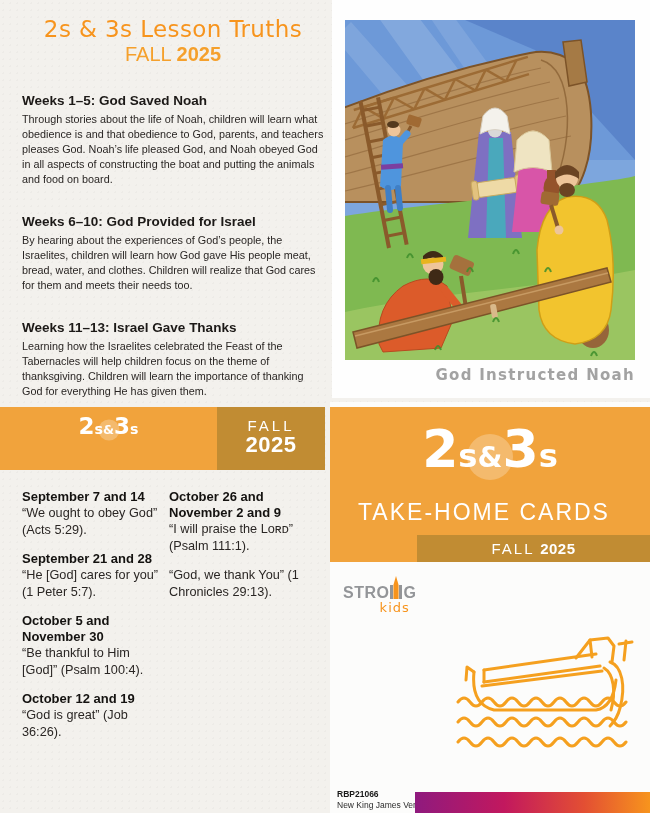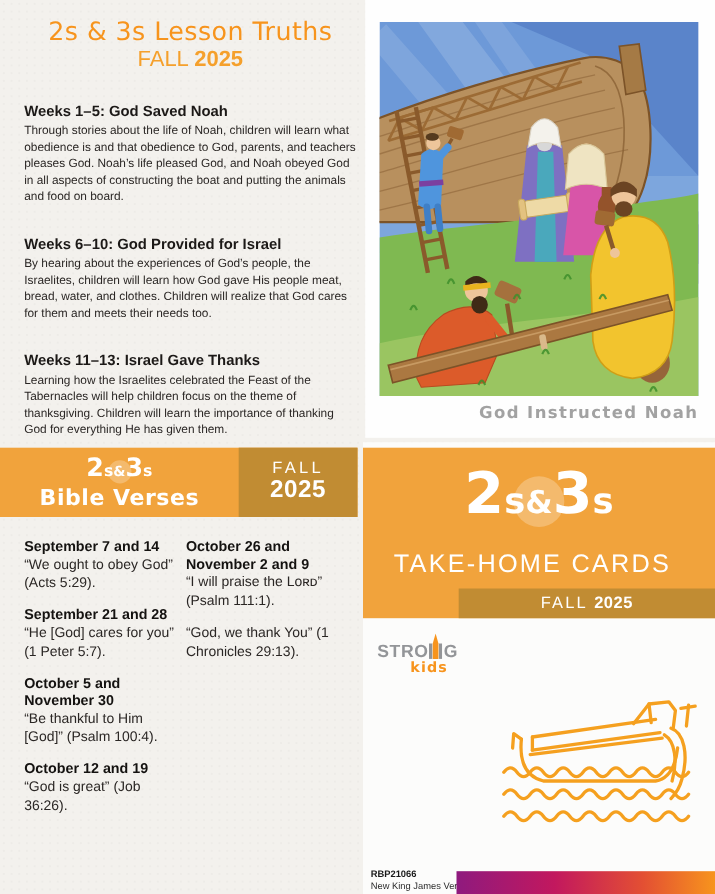--- a/index.html
+++ b/index.html
@@ -58,22 +58,22 @@
   .cov-product{position:absolute;top:92px;left:0;width:308px;text-align:center;
                font-size:23px;letter-spacing:2px;font-weight:normal;}
   .cov-fallbar{position:absolute;bottom:0;right:0;width:233px;height:27px;background:#c18c33;
                text-align:center;font-size:15px;line-height:27px;letter-spacing:2px;}
   .cov-fallbar .yr{font-weight:bold;letter-spacing:.5px;}
 
   .strong{position:absolute;left:343px;top:576px;}
   .strong-word{display:flex;align-items:flex-end;font-weight:bold;font-size:16px;
                color:#939598;letter-spacing:.5px;line-height:15px;}
   .strong-word svg{margin:0 1px;display:block;}
-  .strong-kids{font-family:"DejaVu Sans",sans-serif;font-weight:bold;font-size:13px;
-               color:#f7941d;margin-left:30px;margin-top:0px;letter-spacing:1px;}
+  .strong-kids{font-family:"DejaVu Sans",sans-serif;font-weight:normal;font-size:13px;
+               color:#f7941d;margin-left:30px;margin-top:0px;letter-spacing:1px;text-align:center;}
 
   .ark-line{position:absolute;left:448px;top:616px;width:200px;height:148px;}
 
   .bc{position:absolute;left:337px;top:789px;width:120px;}
   .bc-code{font-size:8.5px;font-weight:bold;color:#181818;line-height:10px;}
   .bc-tr{font-size:8.5px;color:#2c2c2c;line-height:10px;margin-top:1px;}
   .bc-box{margin-top:4px;width:72px;background:#fff;border:1px solid #e2e2e0;padding:2px 3px 1px;}
   .bc-top{height:2px;width:46px;margin:0 auto 1px;
           background:repeating-linear-gradient(90deg,#9a9a9a 0 2px,transparent 2px 4px);}
   .bc-bars{height:13px;
@@ -245,21 +245,20 @@
         <path d="M90,330 q3,-8 6,0"></path>
     </g>
   </svg>
   <div class="caption">God Instructed Noah</div>
 
   <div class="bv-banner">
     <div class="bv-logo">
       <div class="bv-line1">
         <span>2</span><span class="s-small">s</span><span class="amp"><span class="circ"></span><span class="t">&amp;</span></span><span>3</span><span class="s-small">s</span>
       </div>
-      <div class="bv-line2">Bible Verses</div>
     </div>
     <div class="bv-fallbox">
       <div class="fb-season">FALL</div>
       <div class="fb-year">2025</div>
     </div>
   </div>
 
   <div class="vcol vcol1">
     <div class="ve">
       <div class="d">September 7 and 14</div>

